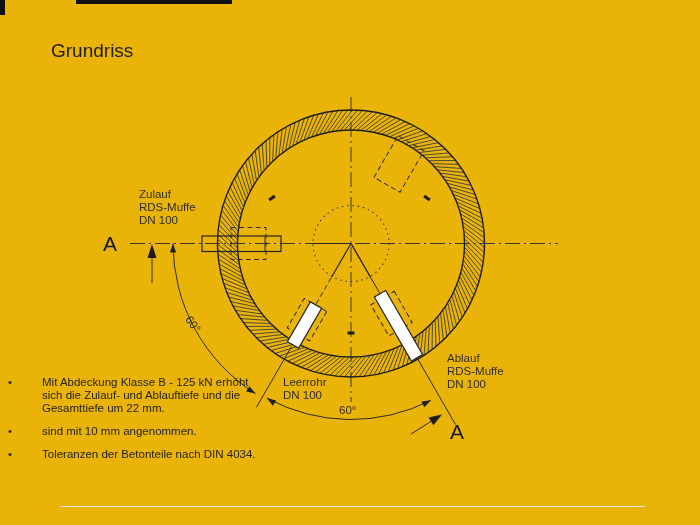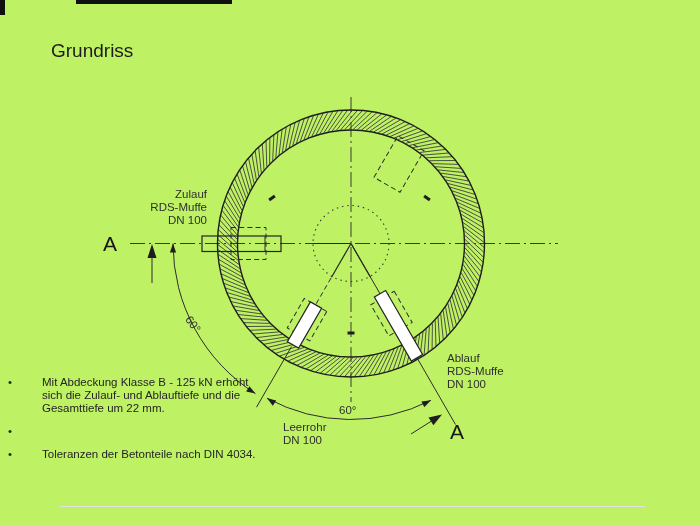--- a/index.html
+++ b/index.html
@@ -1,23 +1,23 @@
 <!DOCTYPE html>
 <html><head>
 <meta charset="utf-8">
 <style>
   html,body{margin:0;padding:0;background:#fff;}
-  #stage{position:relative;width:700px;height:525px;background:#bef264;overflow:hidden;
+  #stage{position:relative;width:700px;height:525px;background:#eab308;overflow:hidden;
          font-family:"Liberation Sans",sans-serif;}
   #linework{position:absolute;left:0;top:0;}
   .txt{position:absolute;white-space:nowrap;color:#2e2e2e;
        font:400 11.5px/13px "Liberation Sans",sans-serif;}
   .title{font:400 19px/22px "Liberation Sans",sans-serif;color:#1c1c1c;}
   .marker{font:400 21px/22px "Liberation Sans",sans-serif;color:#161616;}
-  .right{text-align:right;}
+  .right{}
   .rot55{transform:rotate(55deg);transform-origin:50% 50%;}
   .notes{position:absolute;left:8px;top:376px;color:#242424;
          font:400 11.5px/13px "Liberation Sans",sans-serif;}
   .note{margin:0 0 10px 0;display:flex;}
   .note .b{width:10px;flex:0 0 10px;}
   .note .nl{display:block;margin-left:24px;}
   .artifact{position:absolute;background:#101010;}
   .faintline{position:absolute;background:#e2e2e2;}
   
   .cl{stroke:#3a3a3a;stroke-width:1;fill:none;stroke-dasharray:15 4 2 4;}
@@ -285,40 +285,41 @@
     <span class="nl" style="display:block">RDS-Muffe</span>
     <span class="nl" style="display:block">DN 100</span>
   </div>
 
   <div class="txt" style="left:447px;top:352px;">
     <span style="display:block">Ablauf</span>
     <span style="display:block">RDS-Muffe</span>
     <span style="display:block">DN 100</span>
   </div>
 
-  <div class="txt" style="left:283px;top:376px;margin-top:45px;">
+  <div class="txt" style="left:283px;top:376px;">
     <span style="display:block">Leerrohr</span>
     <span style="display:block">DN 100</span>
   </div>
 
   <div class="txt rot55" style="left:184px;top:318px;">60°</div>
   <div class="txt" style="left:339px;top:404px;">60°</div>
 
   <div class="notes">
     <div class="note">
       <span class="b">•</span>
       <span>
         <span class="nl">Mit Abdeckung Klasse B - 125 kN erhöht</span>
         <span class="nl">sich die Zulauf- und Ablauftiefe und die</span>
         <span class="nl">Gesamttiefe um 22 mm.</span>
       </span>
     </div>
     <div class="note">
       <span class="b">•</span>
       <span>
+        <span class="nl">sind mit 10 mm angenommen.</span>
       </span>
     </div>
     <div class="note">
       <span class="b">•</span>
       <span>
         <span class="nl">Toleranzen der Betonteile nach DIN 4034.</span>
       </span>
     </div>
   </div>
 

